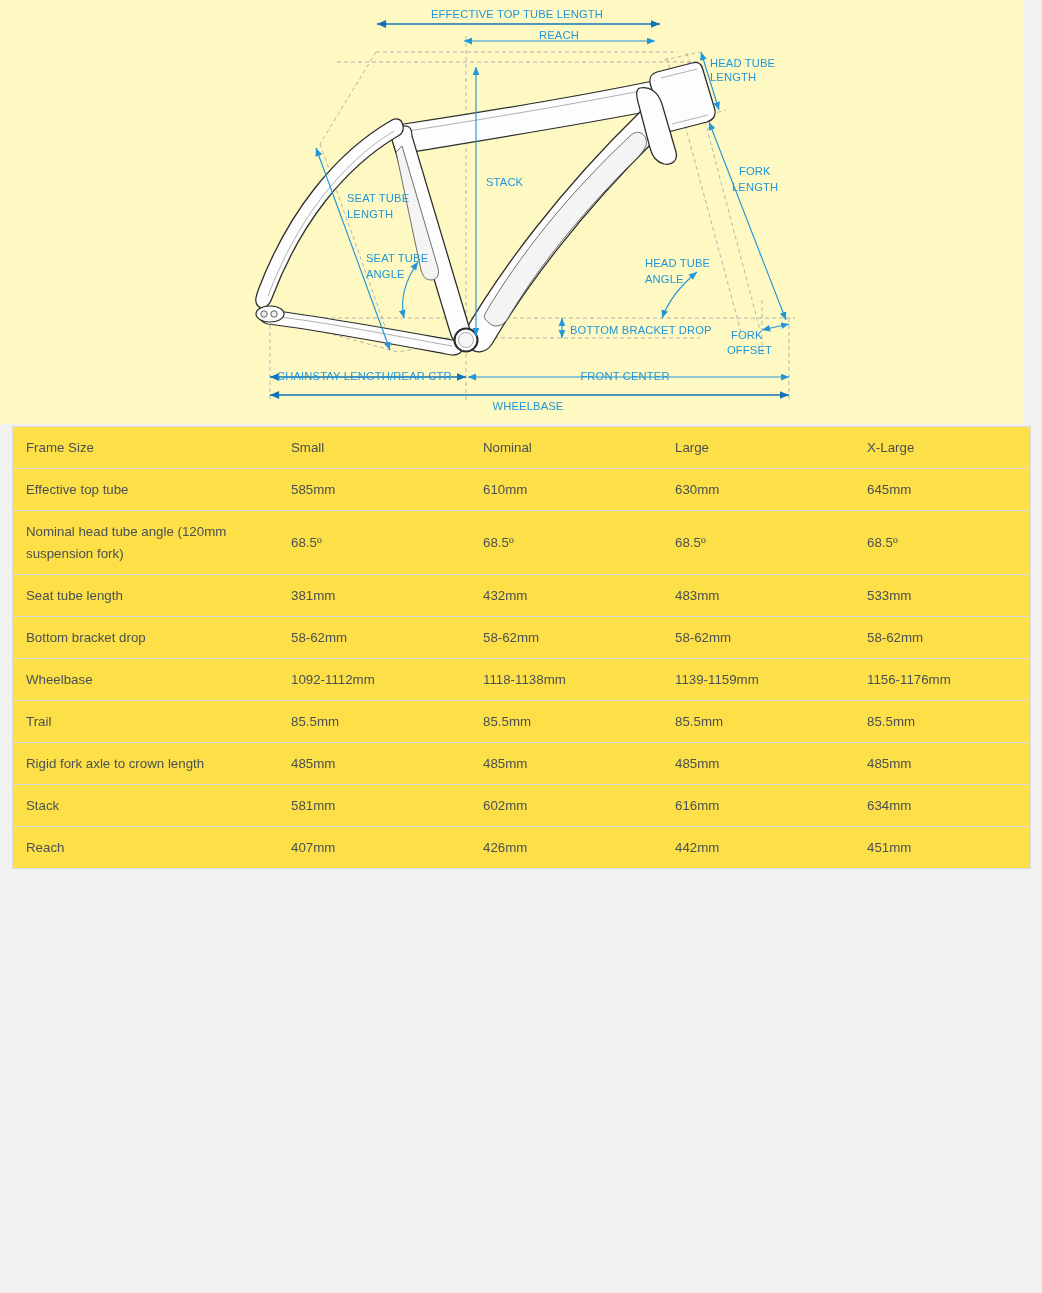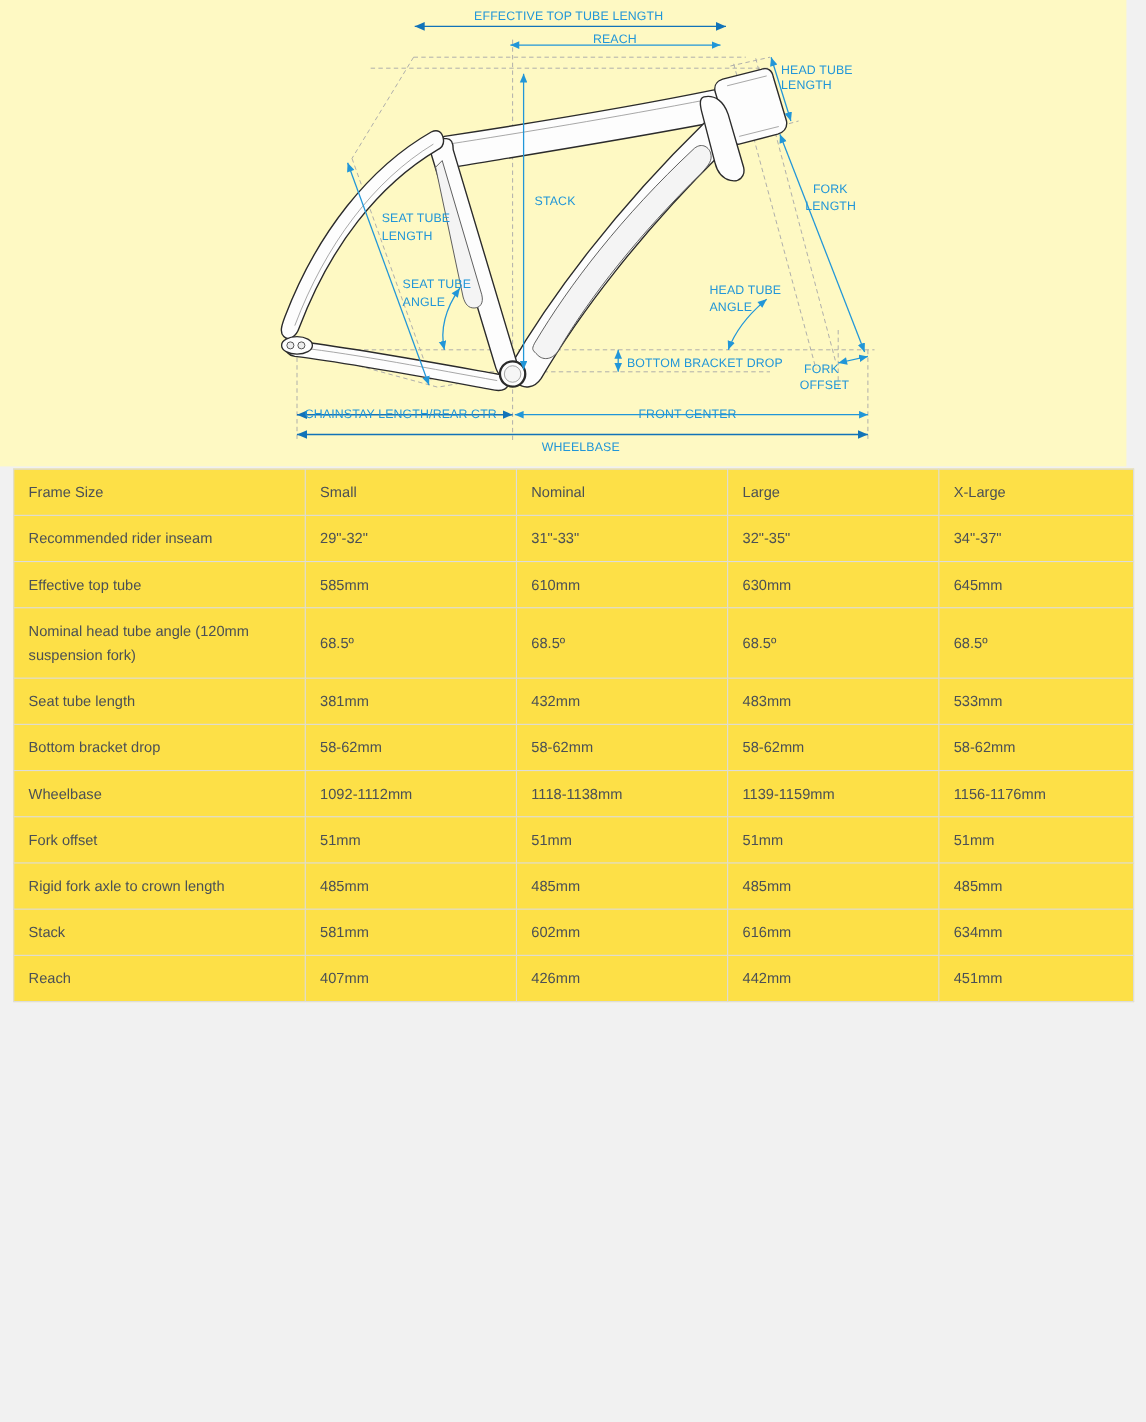--- a/index.html
+++ b/index.html
@@ -227,27 +227,20 @@
       <tr>
         <th>Frame Size</th>
         <th>Small</th>
         <th>Nominal</th>
         <th>Large</th>
         <th>X-Large</th>
       </tr>
     </thead>
     <tbody id="table-body">
         <tr>
-          <td>Recommended rider inseam</td>
-          <td>29"-32"</td>
-          <td>31"-33"</td>
-          <td>32"-35"</td>
-          <td>34"-37"</td>
-        </tr>
-        <tr>
           <td>Effective top tube</td>
           <td>585mm</td>
           <td>610mm</td>
           <td>630mm</td>
           <td>645mm</td>
         </tr>
         <tr class="tall">
           <td>Nominal head tube angle (120mm suspension fork)</td>
           <td>68.5º</td>
           <td>68.5º</td>
@@ -269,25 +262,25 @@
           <td>58-62mm</td>
         </tr>
         <tr>
           <td>Wheelbase</td>
           <td>1092-1112mm</td>
           <td>1118-1138mm</td>
           <td>1139-1159mm</td>
           <td>1156-1176mm</td>
         </tr>
         <tr>
-          <td>Fork offset</td>
-          <td>51mm</td>
-          <td>51mm</td>
-          <td>51mm</td>
-          <td>51mm</td>
+          <td>Trail</td>
+          <td>85.5mm</td>
+          <td>85.5mm</td>
+          <td>85.5mm</td>
+          <td>85.5mm</td>
         </tr>
         <tr>
           <td>Rigid fork axle to crown length</td>
           <td>485mm</td>
           <td>485mm</td>
           <td>485mm</td>
           <td>485mm</td>
         </tr>
         <tr>
           <td>Stack</td>

